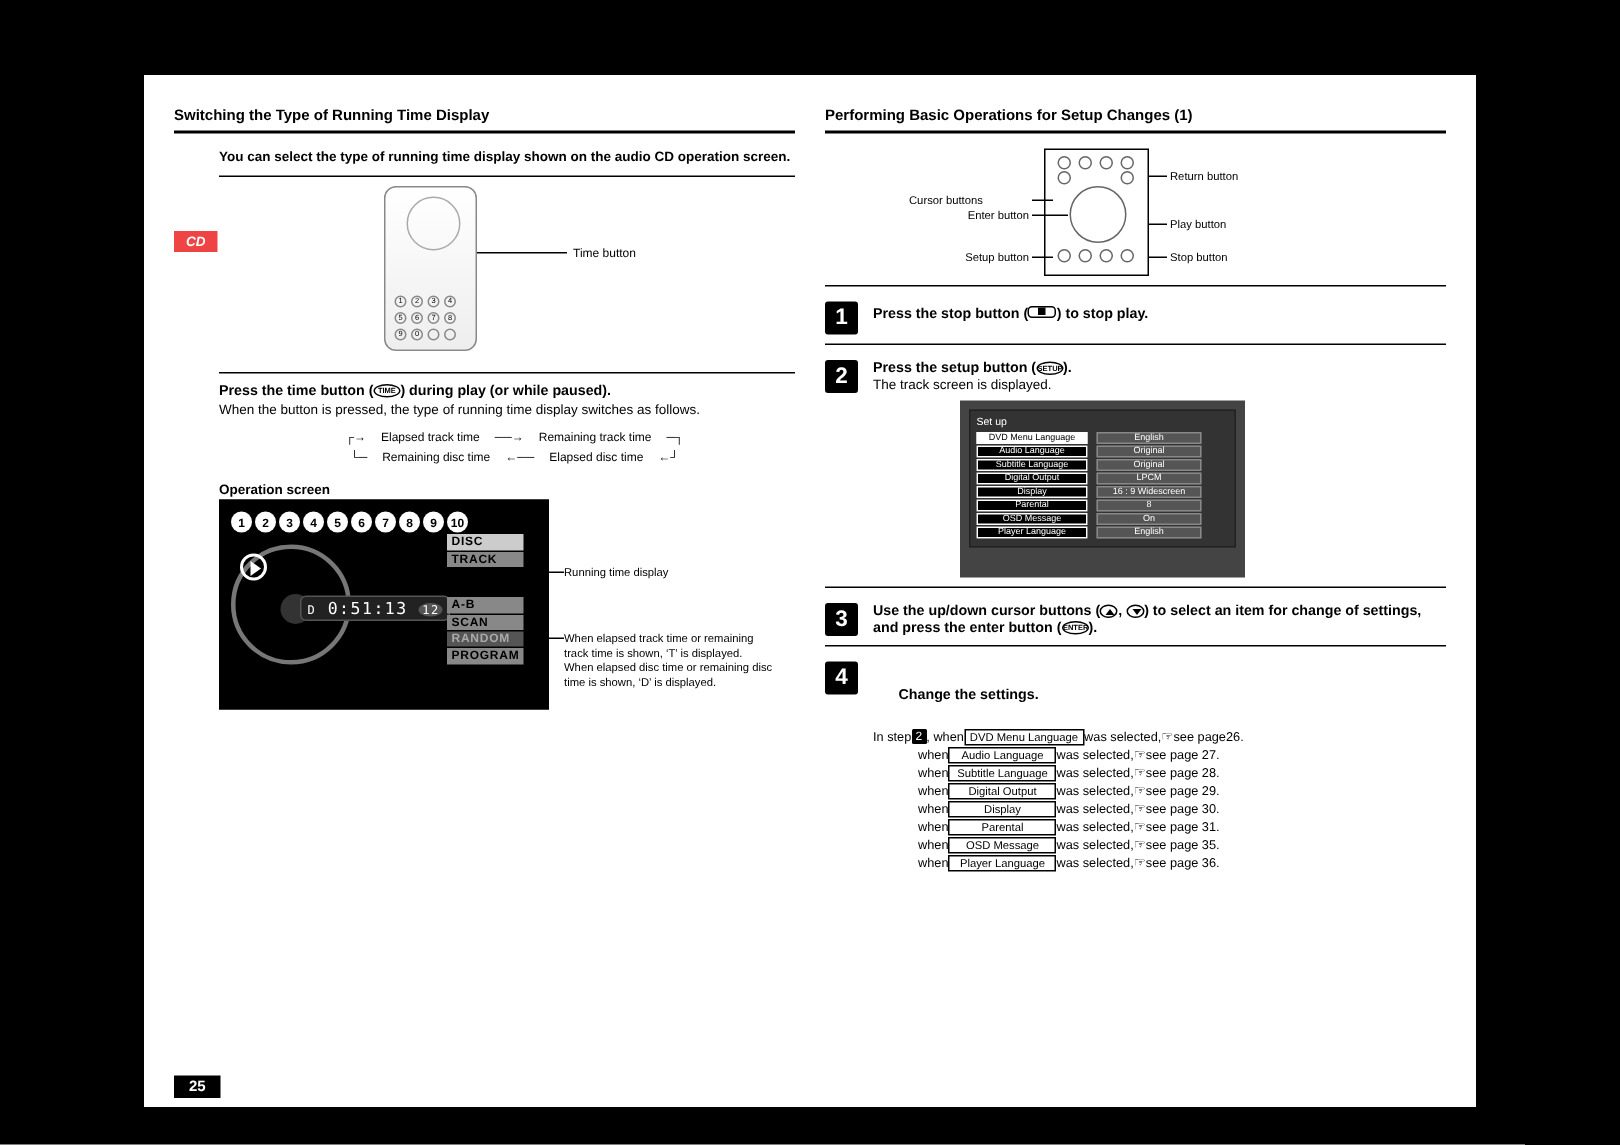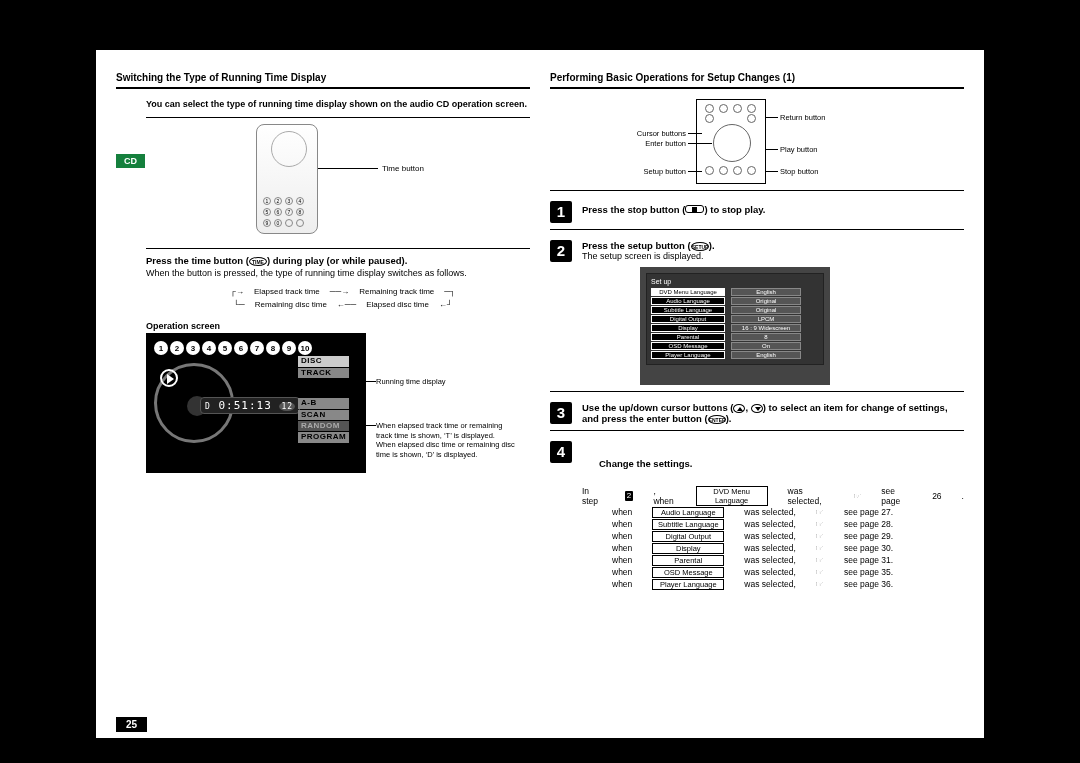--- a/index.html
+++ b/index.html
@@ -4,21 +4,21 @@
 <style>
   * { box-sizing: border-box; margin: 0; padding: 0; }
   body { background: #000; font-family: Arial, Helvetica, sans-serif; width: 1080px; height: 763px; position: relative; overflow: hidden; }
   .page { background: #fff; position: absolute; left: 96px; top: 50px; width: 888px; height: 688px; }
   .cols { display: flex; gap: 20px; padding: 22px 20px 10px 20px; }
   .col { width: 50%; position: relative; }
   .title { font-size: 10px; font-weight: bold; margin-bottom: 4px; }
   .hr-thick { border-top: 2px solid #000; margin: 4px 0 10px 0; }
   .hr-thin { border-top: 1px solid #000; margin: 6px 0; }
   .intro { font-size: 9px; font-weight: bold; line-height: 1.3; margin-bottom: 6px; margin-left: 30px; }
-  .cd-tag { position: absolute; left: 0px; top: 82px; background: #15803d; color: #fff; font-size: 9px; font-weight: bold; padding: 2px 8px; }
+  .cd-tag { position: absolute; left: 0px; top: 82px; background: #ef4444; color: #fff; font-size: 9px; font-weight: bold; padding: 2px 8px; font-style: italic; }
   .remote { border: 1px solid #888; border-radius: 8px; width: 62px; height: 110px; margin: 4px auto 4px 140px; position: relative; background: linear-gradient(#fff,#eee); }
   .remote::before { content:""; position:absolute; left:14px; top:6px; width:34px; height:34px; border:1px solid #aaa; border-radius:50%; }
   .remote-dots { position:absolute; bottom:6px; left:6px; right:6px; display:flex; flex-wrap:wrap; gap:3px; }
   .remote-dots span { width:8px; height:8px; border:1px solid #888; border-radius:50%; font-size:5px; display:flex; align-items:center; justify-content:center; }
   .callout-wrap { position: relative; }
   .callout-line { position:absolute; border-top:1px solid #000; }
   .callout-text { font-size: 8px; position: absolute; }
   .step-head { font-size: 9.5px; font-weight: bold; margin: 6px 0 2px 0; }
   .body-text { font-size: 9px; line-height: 1.3; }
   .cycle { display:flex; flex-direction:column; align-items:center; font-size:8px; margin:8px 0 12px 40px; }
@@ -47,21 +47,21 @@
   .r2-label { font-size:7.5px; position:absolute; white-space:nowrap; }
   .r2-line { position:absolute; border-top:1px solid #000; }
   .setup-screen { background:#444; width:190px; height:118px; margin:4px 0 4px 90px; padding:6px; }
   .setup-inner { background:#333; border:1px solid #222; padding:4px; }
   .setup-title { color:#fff; font-size:7px; margin-bottom:3px; }
   .setup-row { display:flex; gap:6px; margin:1px 0; }
   .setup-row .k { background:#000; color:#fff; border:1px solid #fff; font-size:6px; padding:0 2px; width:74px; text-align:center; }
   .setup-row .v { background:#555; color:#fff; border:1px solid #888; font-size:6px; padding:0 2px; width:70px; text-align:center; }
   .setup-row.sel .k { background:#fff; color:#000; }
   .refs { font-size:8.5px; margin-top:4px; }
-  .refs .row { display:flex; align-items:center; gap:20px; margin:1px 0 1px 30px; }
+  .refs .row { display:flex; align-items:center; gap:0; margin:1px 0 1px 30px; }
   .refs .boxed { border:1px solid #000; padding:0 3px; font-size:7.5px; min-width:72px; text-align:center; }
   .hand { display:inline-block; font-size:9px; }
   .pagenum { position:absolute; left:20px; bottom:6px; background:#000; color:#fff; font-size:10px; font-weight:bold; padding:2px 10px; }
   .mini-btn { display:inline-block; border:1px solid #000; border-radius:3px; font-size:6px; padding:0 6px; height:8px; vertical-align:middle; position:relative; top:-1px; }
   .mini-stop::before { content:""; display:inline-block; width:5px; height:5px; background:#000; vertical-align:middle; }
   .mini-oval { display:inline-block; border:1px solid #000; border-radius:50%; width:18px; height:9px; vertical-align:middle; font-size:5px; text-align:center; line-height:8px; }
   .mini-up, .mini-down { display:inline-block; border:1px solid #000; border-radius:50%; width:12px; height:9px; vertical-align:middle; position:relative; }
   .mini-up::after { content:""; position:absolute; left:3px; top:2px; border-left:3px solid transparent; border-right:3px solid transparent; border-bottom:4px solid #000; }
   .mini-down::after { content:""; position:absolute; left:3px; top:2px; border-left:3px solid transparent; border-right:3px solid transparent; border-top:4px solid #000; }
   .mini-num { display:inline-block; background:#000; color:#fff; width:10px; height:10px; font-size:8px; text-align:center; line-height:10px; border-radius:1px; vertical-align:middle; }
@@ -176,21 +176,21 @@
           <div class="btn" style="left:36px; top:4px;"></div>
           <div class="btn" style="left:50px; top:4px;"></div>
           <div class="btn" style="left:8px; top:14px;"></div>
           <div class="btn" style="left:50px; top:14px;"></div>
           <div class="pad"></div>
           <div class="btn" style="left:8px; top:66px;"></div>
           <div class="btn" style="left:22px; top:66px;"></div>
           <div class="btn" style="left:36px; top:66px;"></div>
           <div class="btn" style="left:50px; top:66px;"></div>
         </div>
-        <div class="r2-label" style="left:-44px; top:30px; text-align:right; width:80px;">Cursor buttons</div>
+        <div class="r2-label" style="left:-44px; top:30px; text-align:left; width:80px;">Cursor buttons</div>
         <div class="r2-label" style="left:-44px; top:40px; text-align:right; width:80px;">Enter button</div>
         <div class="r2-label" style="left:-44px; top:68px; text-align:right; width:80px;">Setup button</div>
         <div class="r2-label" style="left:130px; top:14px;">Return button</div>
         <div class="r2-label" style="left:130px; top:46px;">Play button</div>
         <div class="r2-label" style="left:130px; top:68px;text-align:right;">Stop button</div>
         <div class="r2-line" style="left:38px; top:34px; width:14px;"></div>
         <div class="r2-line" style="left:38px; top:44px; width:24px;"></div>
         <div class="r2-line" style="left:38px; top:72px; width:14px;"></div>
         <div class="r2-line" style="left:116px; top:18px; width:12px;"></div>
         <div class="r2-line" style="left:116px; top:50px; width:12px;"></div>
@@ -208,21 +208,21 @@
         </div>
       </div>
       <div class="hr-thin"></div>
 
       <div class="steprow">
         <div class="stepnum">2</div>
         <div class="stepbody">
           <div class="step-head" style="margin:0;">
             <span>Press the setup button (</span><span class="mini-oval">SETUP</span><span>).</span>
           </div>
-          <div class="body-text">The setup screen is displayed.</div>
+          <div class="body-text">The track screen is displayed.</div>
         </div>
       </div>
 
       <div class="setup-screen">
         <div class="setup-inner">
           <div class="setup-title">Set up</div>
           <div id="setup-rows">
               <div class="setup-row sel">
                 <span class="k">DVD Menu Language</span>
                 <span class="v">English</span>

